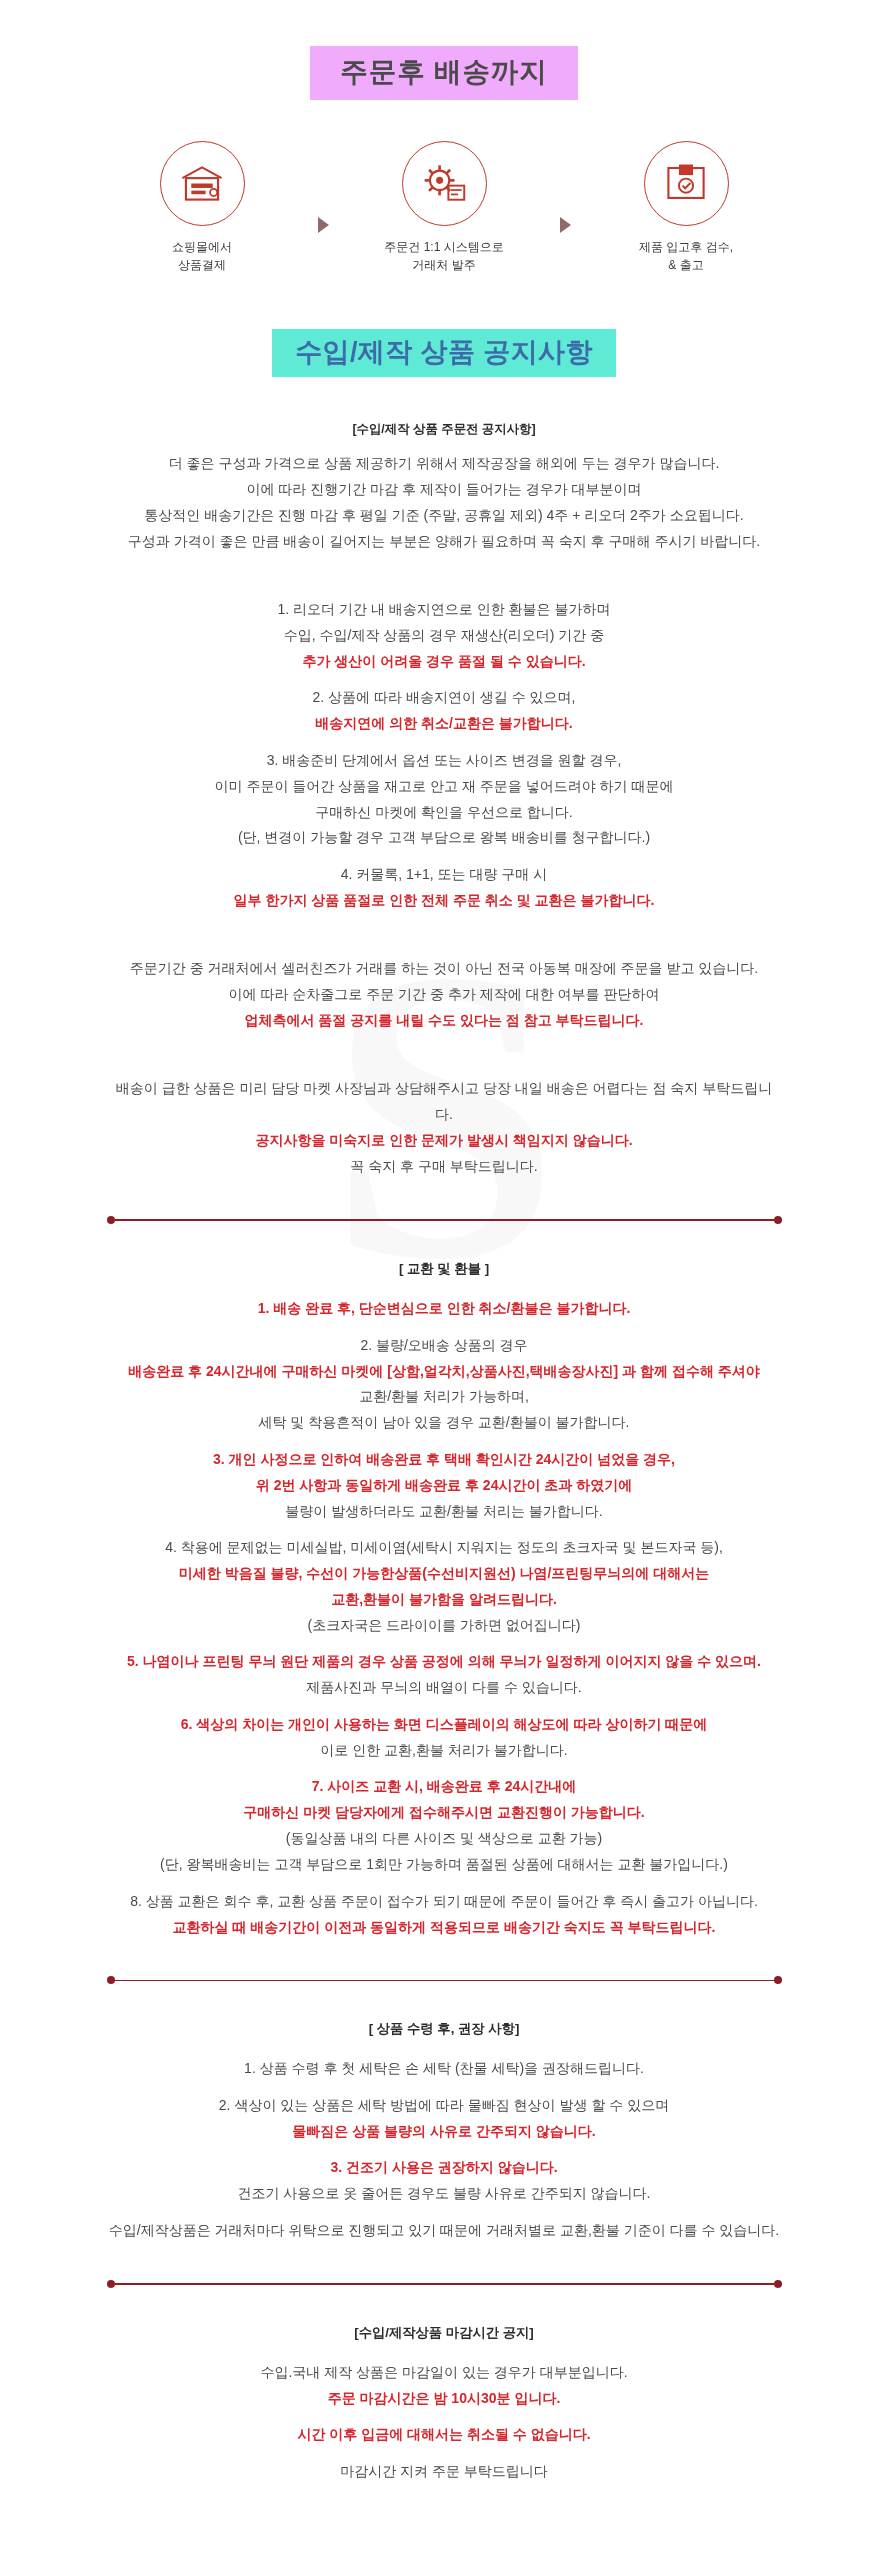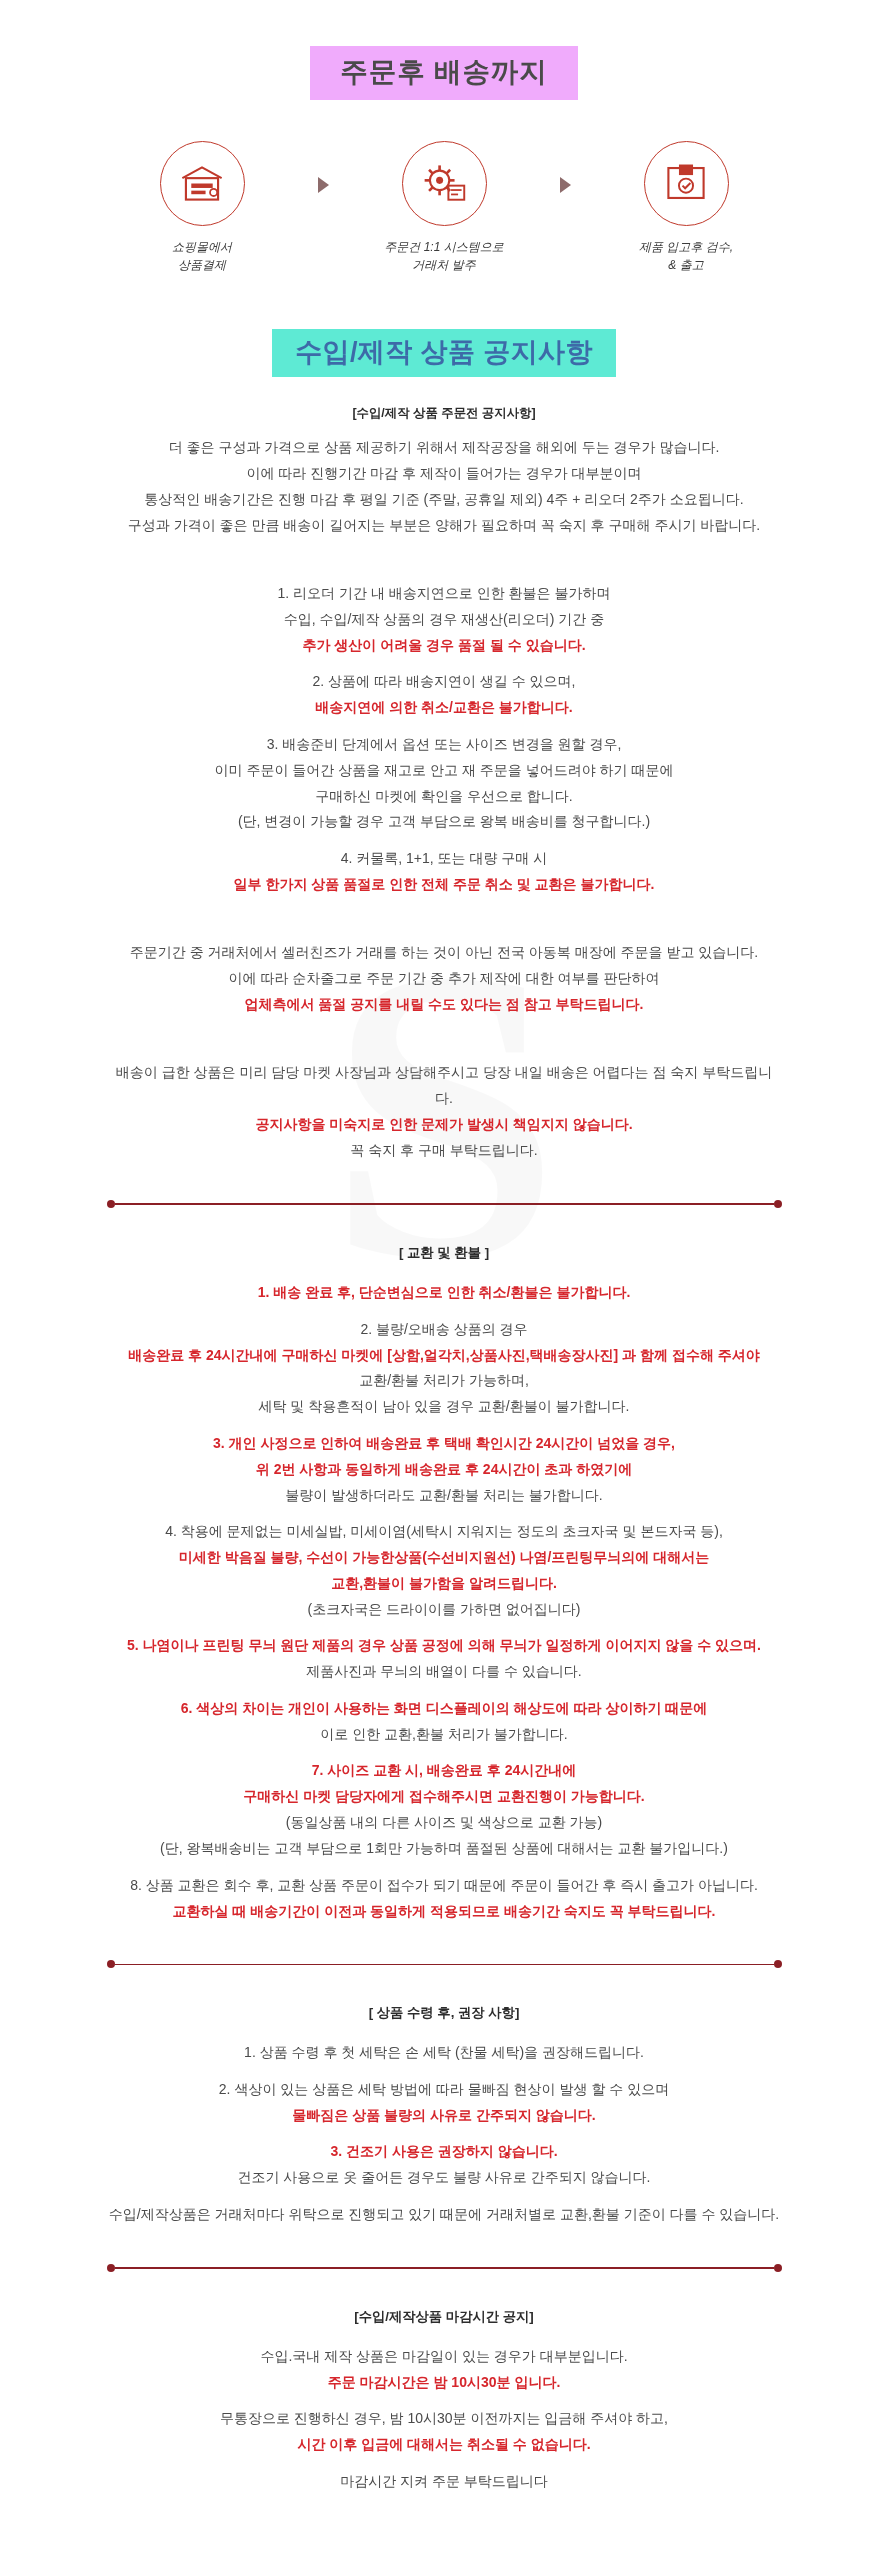--- a/index.html
+++ b/index.html
@@ -39,23 +39,22 @@
     letter-spacing: 0.9px;
     color: #4a4a4a;
     font-family: "Liberation Sans", sans-serif;
   }
 
   
   .steps {
     margin-top: 41px;
     display: flex;
     justify-content: center;
-    align-items: flex-start;
+    align-items: center;
     gap: 16px;
-    font-style: italic;
   }
   .step {
     width: 169px;
     text-align: center;
   }
   .circle {
     width: 85px; height: 85px;
     border-radius: 50%;
     border: 1.8px solid #c0392b;
     margin: 0 auto;
@@ -114,21 +113,21 @@
     line-height: 1;
     pointer-events: none;
     user-select: none;
     z-index: 0;
   }
 
   
   .content {
     position: relative;
     z-index: 2;
-    margin-top: 28px;
+    margin-top: 44px;
     padding: 0 107px;
     text-align: center;
   }
   .blk { margin-bottom: 23px; }
   .blk-head {
     font-size: 12.4px;
     font-weight: bold;
     color: #2c2c2c;
     margin-bottom: 12.4px;
   }
@@ -373,21 +372,20 @@
       <div class="bar"></div>
       <div class="dot"></div>
   </div>
 
   <div class="content" style="margin-top:9px; padding-bottom:53px;">
     <div class="blk-title">[수입/제작상품 마감시간 공지]</div>
     <div>
         <div class="ln">수입.국내 제작 상품은 마감일이 있는 경우가 대부분입니다.</div>
         <div class="ln red">주문 마감시간은 밤 10시30분 입니다.</div>
         <div class="gap-s"></div>
-        <div class="ln">무통장으로 진행하신 경우, 밤 10시30분 이전까지는 입금해 주셔야 하고,</div>
         <div class="ln red">시간 이후 입금에 대해서는 취소될 수 없습니다.</div>
         <div class="gap-s"></div>
         <div class="ln">마감시간 지켜 주문 부탁드립니다</div>
       </div>
   </div>
 
 </div>
 
 
 </body></html>

